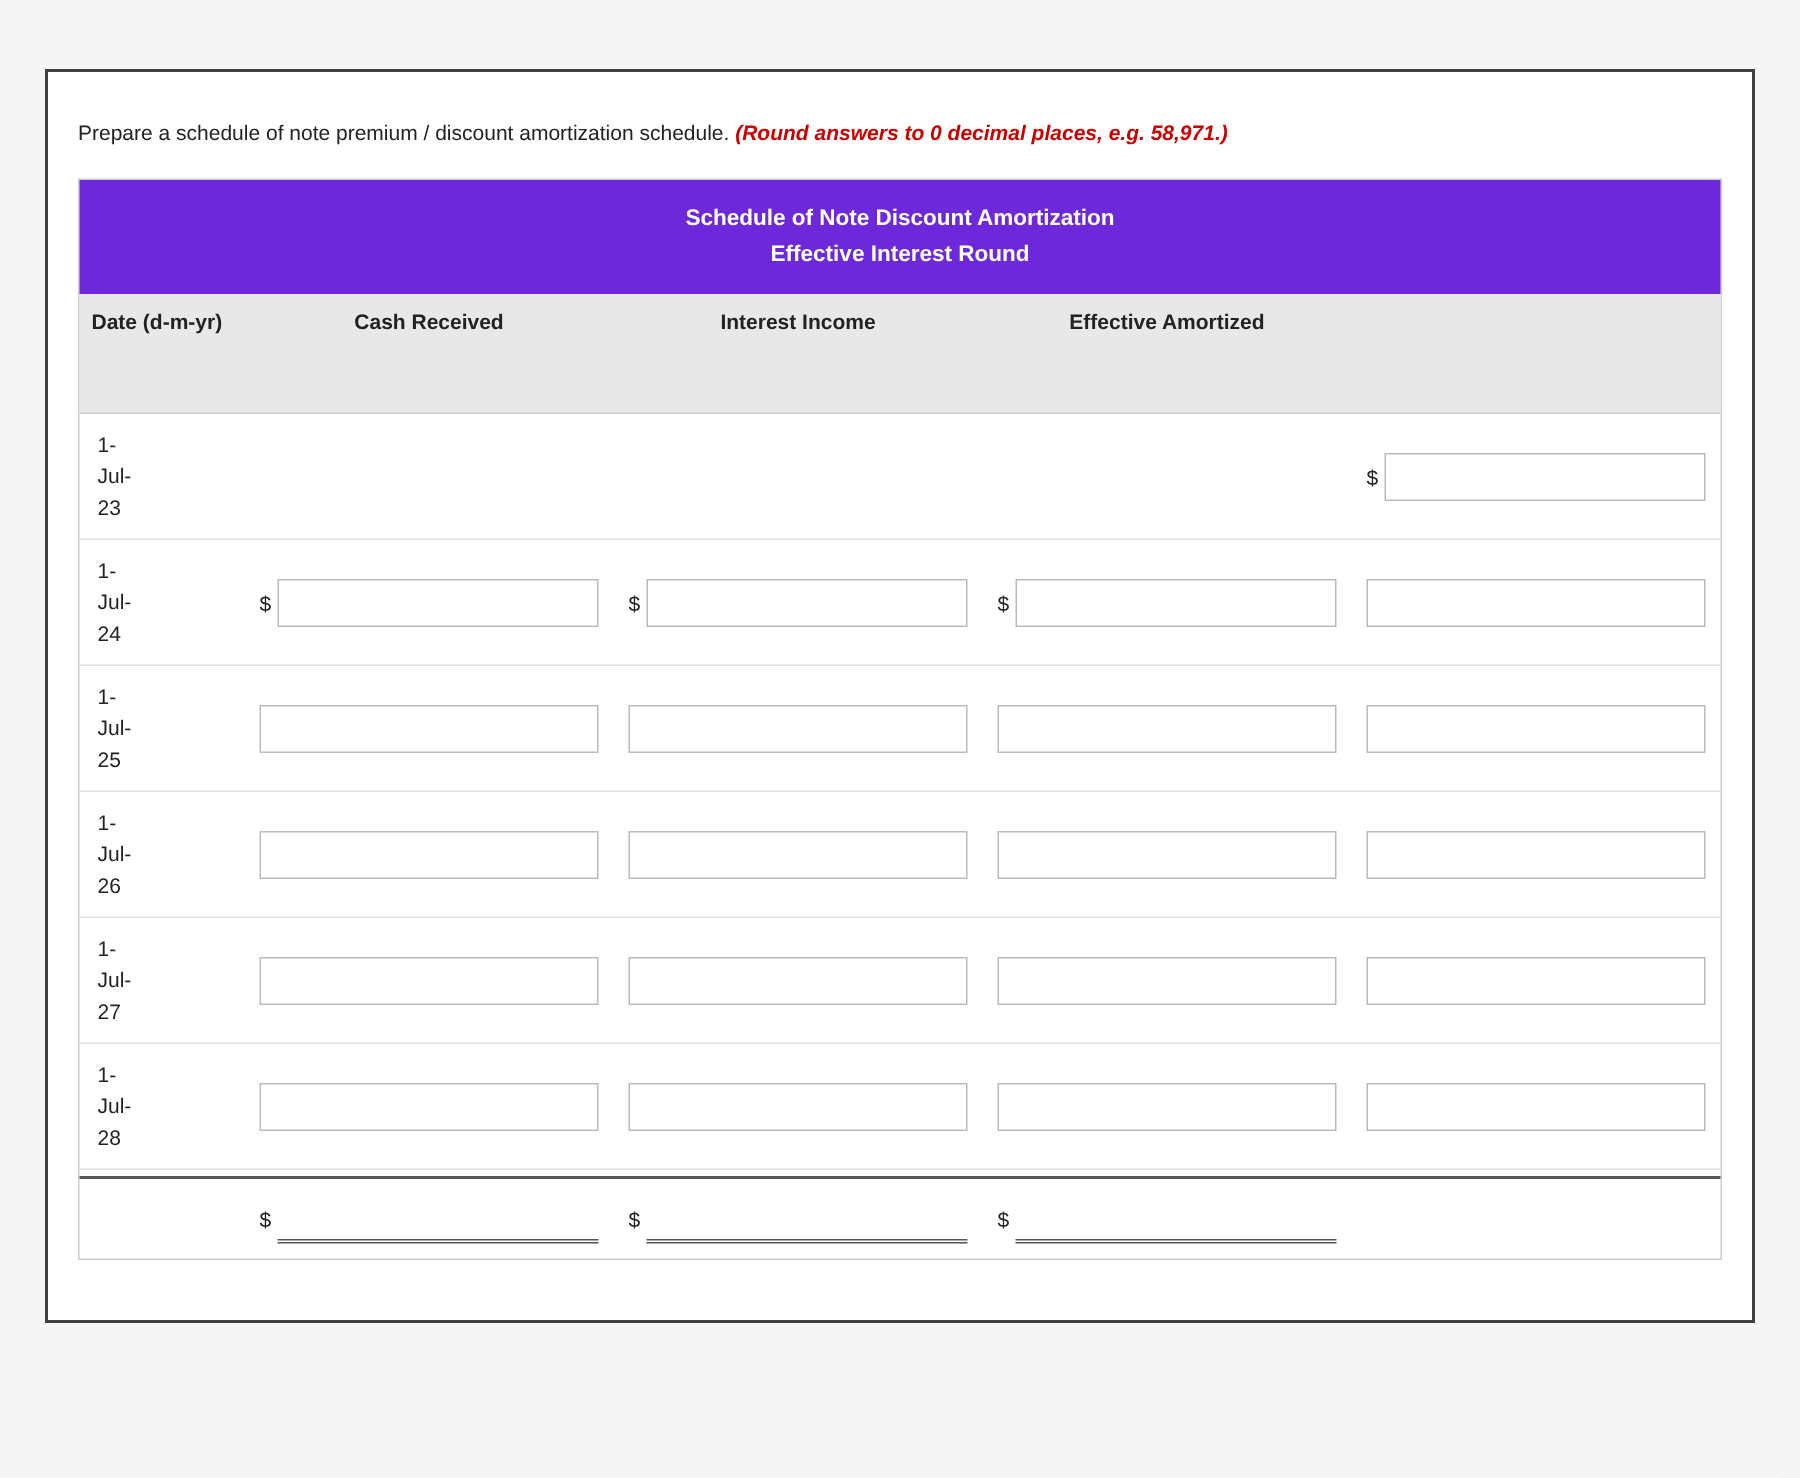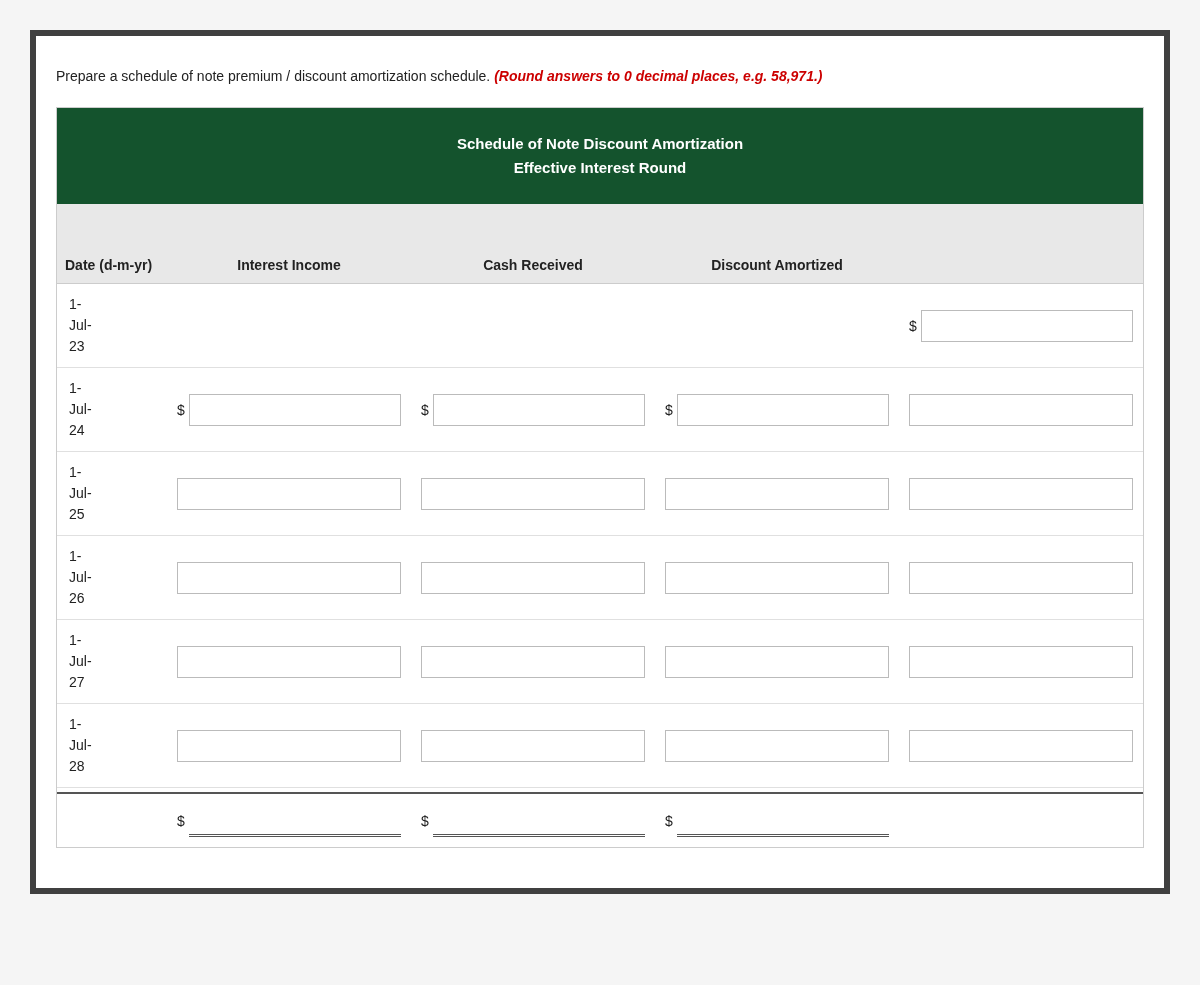--- a/index.html
+++ b/index.html
@@ -6,62 +6,62 @@
     body {
       font-family: Arial, sans-serif;
       background: #f5f5f5;
       padding: 30px;
       color: #222;
       font-size: 14px;
     }
     .page-container {
       background: #fff;
       max-width: 1160px;
-      margin: 0 auto;
+      margin: 16px auto;
       padding: 30px 20px 40px 20px;
-      border: 6px solid #404040;
+      border: 2px solid #404040;
     }
     .instruction {
       margin-bottom: 20px;
       font-size: 14px;
       color: #222;
       line-height: 1.5;
     }
     .instruction .highlight {
       color: #cc0000;
       font-style: italic;
       font-weight: bold;
     }
     .table-wrapper {
       width: 100%;
       border: 1px solid #ccc;
       overflow: visible;
     }
     .table-header {
-      background: #14532d;
+      background: #6d28d9;
       color: #fff;
       text-align: center;
-      padding: 24px 10px;
+      padding: 14px 10px;
       font-weight: bold;
       font-size: 15px;
       line-height: 1.6;
     }
     .col-headers {
       display: grid;
       grid-template-columns: 110px 1fr 1fr 1fr 1fr;
       background: #e8e8e8;
       border-bottom: 1px solid #ccc;
       min-height: 80px;
     }
     .col-header-cell {
       padding: 10px 8px;
       font-weight: bold;
       font-size: 14px;
       display: flex;
-      align-items: flex-end;
+      align-items: flex-start;
       justify-content: flex-start;
       border-right: none;
     }
     .col-header-cell.center {
       justify-content: center;
       text-align: center;
     }
     .data-row {
       display: grid;
       grid-template-columns: 110px 1fr 1fr 1fr 1fr;
@@ -139,27 +139,27 @@
     <div class="table-header">
       <div>Schedule of Note Discount Amortization</div>
       <div>Effective Interest Round</div>
     </div>
 
     <div class="col-headers">
       <div class="col-header-cell">
         <span>Date (d-m-yr)</span>
       </div>
       <div class="col-header-cell center">
+        <span>Cash Received</span>
+      </div>
+      <div class="col-header-cell center">
         <span>Interest Income</span>
       </div>
       <div class="col-header-cell center">
-        <span>Cash Received</span>
-      </div>
-      <div class="col-header-cell center">
-        <span>Discount Amortized</span>
+        <span>Effective Amortized</span>
       </div>
     </div>
 
     <div class="data-row">
       <div class="date-cell">1-<br>Jul-<br>23</div>
       <div class="empty-cell"></div>
       <div class="empty-cell"></div>
       <div class="empty-cell"></div>
       <div class="input-cell">
         <span class="dollar-sign">$</span>

